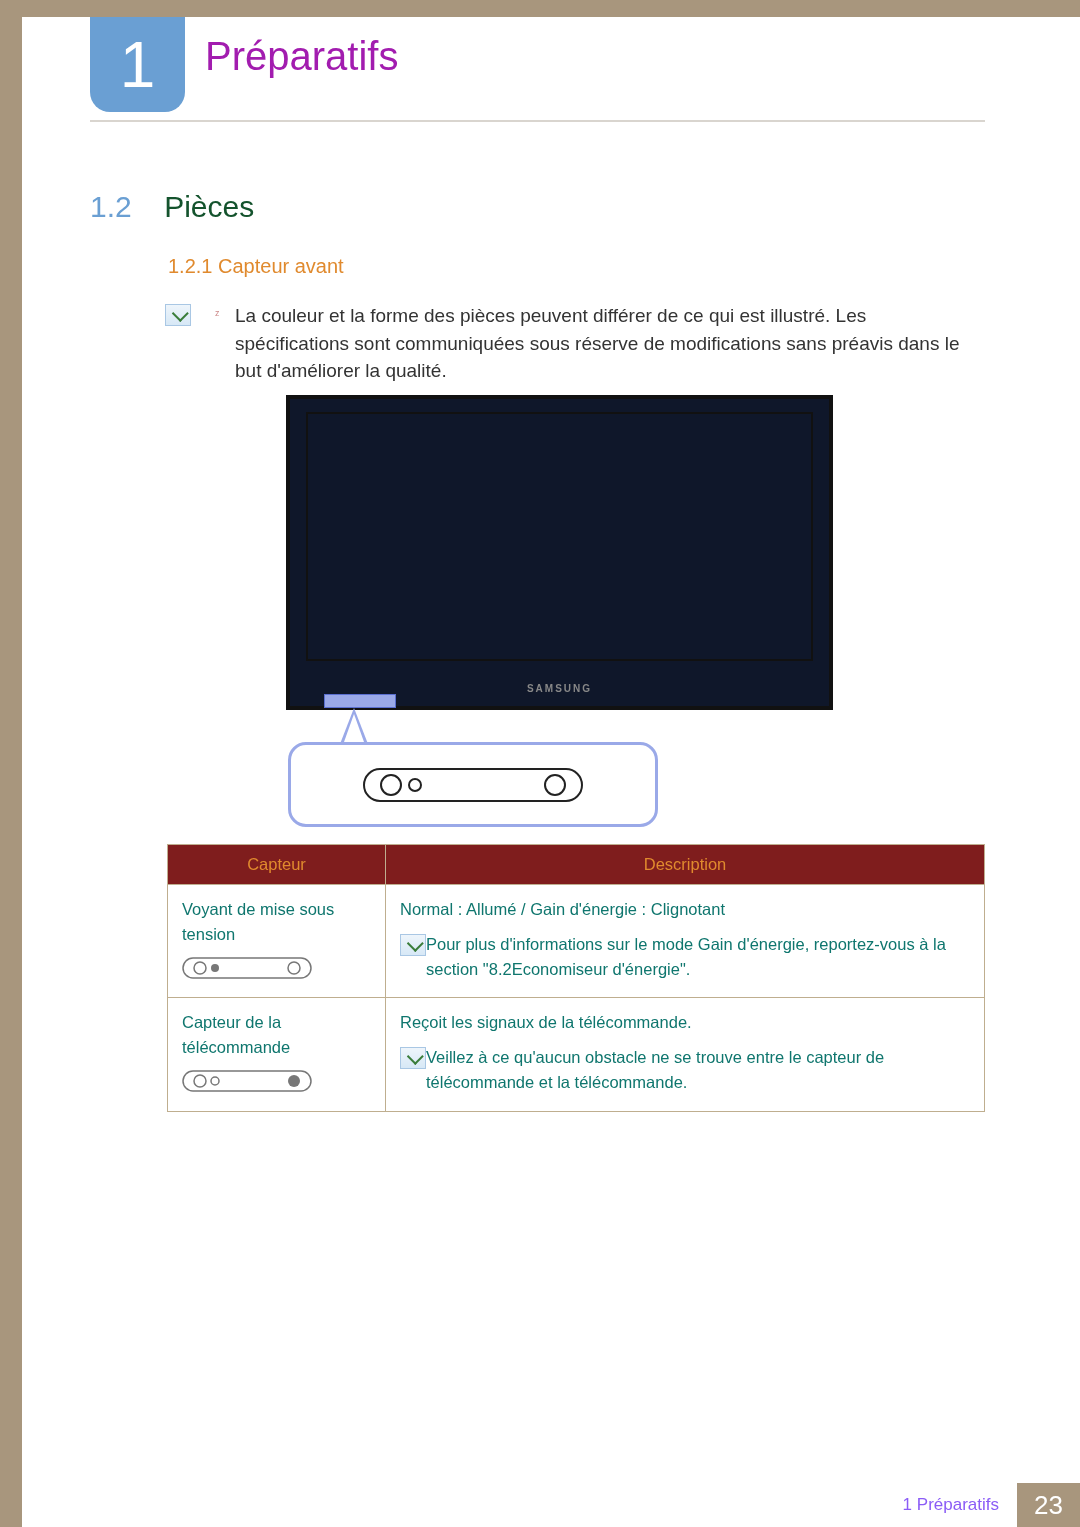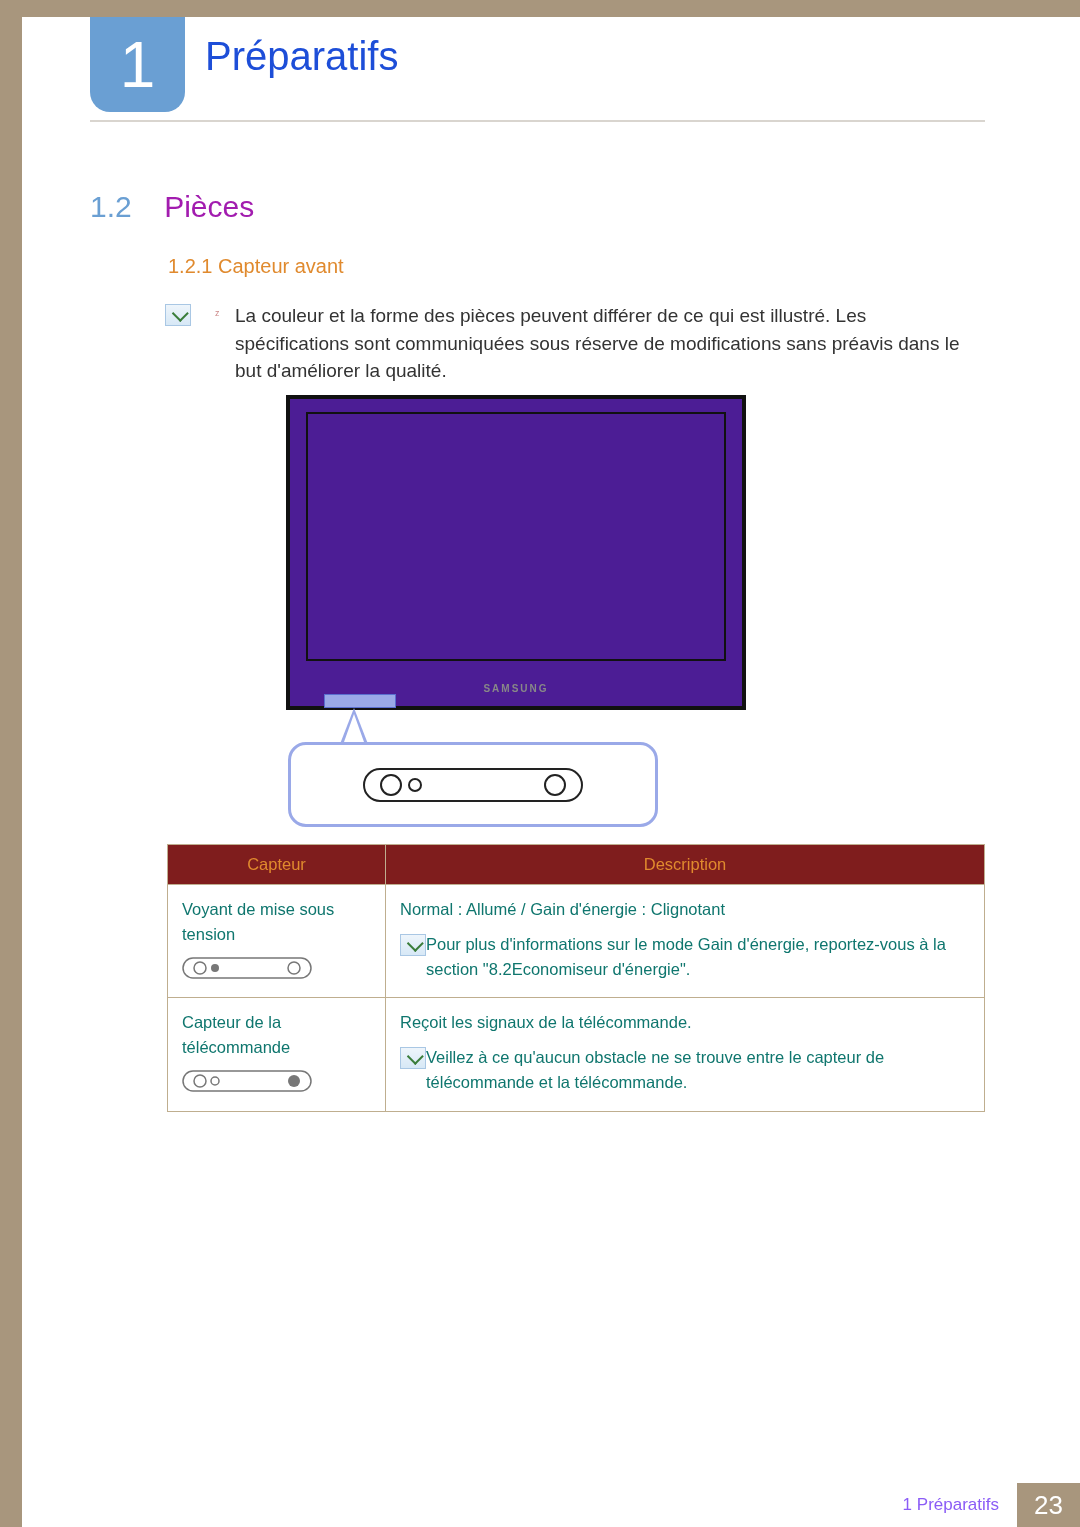--- a/index.html
+++ b/index.html
@@ -37,41 +37,41 @@
   .chapter-tab span {
     color: #fff;
     font-size: 64px;
     font-weight: 300;
     font-family: Arial, sans-serif;
   }
   .chapter-title {
     position: absolute;
     left: 205px; top: 34px;
     font-size: 40px;
-    color: #1d4ed8;
+    color: #a21caf;
     font-weight: 400;
   }
   .chapter-underline {
     position: absolute;
     left: 90px; top: 120px;
     right: 95px;
     height: 2px;
     background: #d9d5cf;
   }
   .section-row {
     position: absolute;
     left: 90px; top: 190px;
   }
   .section-num {
     color: #6a9fd3;
     font-size: 30px;
     font-weight: 400;
   }
   .section-title {
-    color: #a21caf;
+    color: #14532d;
     font-size: 30px;
     margin-left: 28px;
   }
   .subsection {
     position: absolute;
     left: 168px; top: 255px;
     color: #e08a2e;
     font-size: 20px;
     font-weight: 500;
     text-align: center;
@@ -118,23 +118,23 @@
     left: 0; top: 5px;
   }
 
   
   .diagram {
     position: absolute;
     left: 286px; top: 395px;
     width: 480px;
   }
   .monitor-outer {
-    width: 460px; height: 315px;
+    width: 547px; height: 315px;
     border: 4px solid #111;
-    background: #4c1d95;
+    background: #0f172a;
     position: relative;
   }
   .monitor-inner {
     position: absolute;
     left: 16px; top: 13px; right: 16px; bottom: 45px;
     border: 2px solid #111;
   }
   .monitor-brand {
     position: absolute;
     bottom: 12px; left: 0; right: 0;

